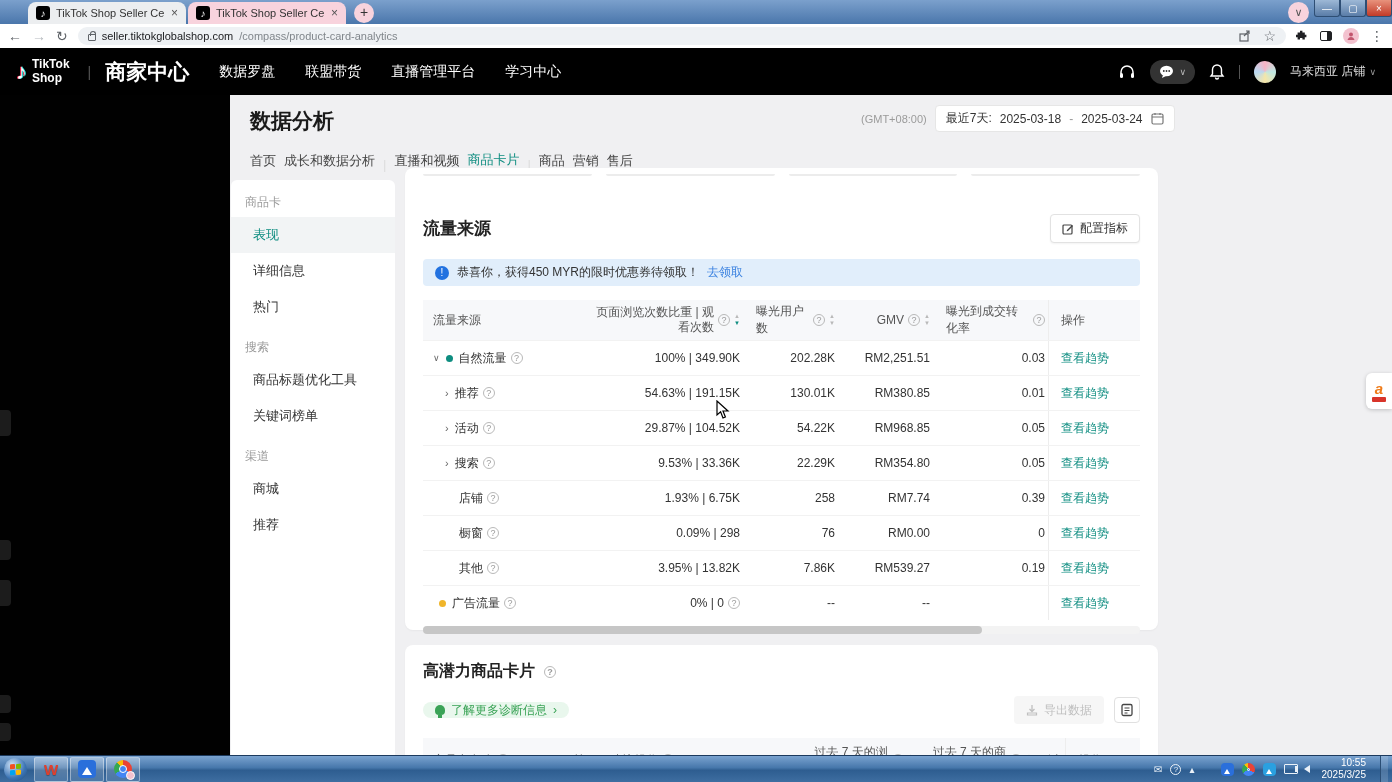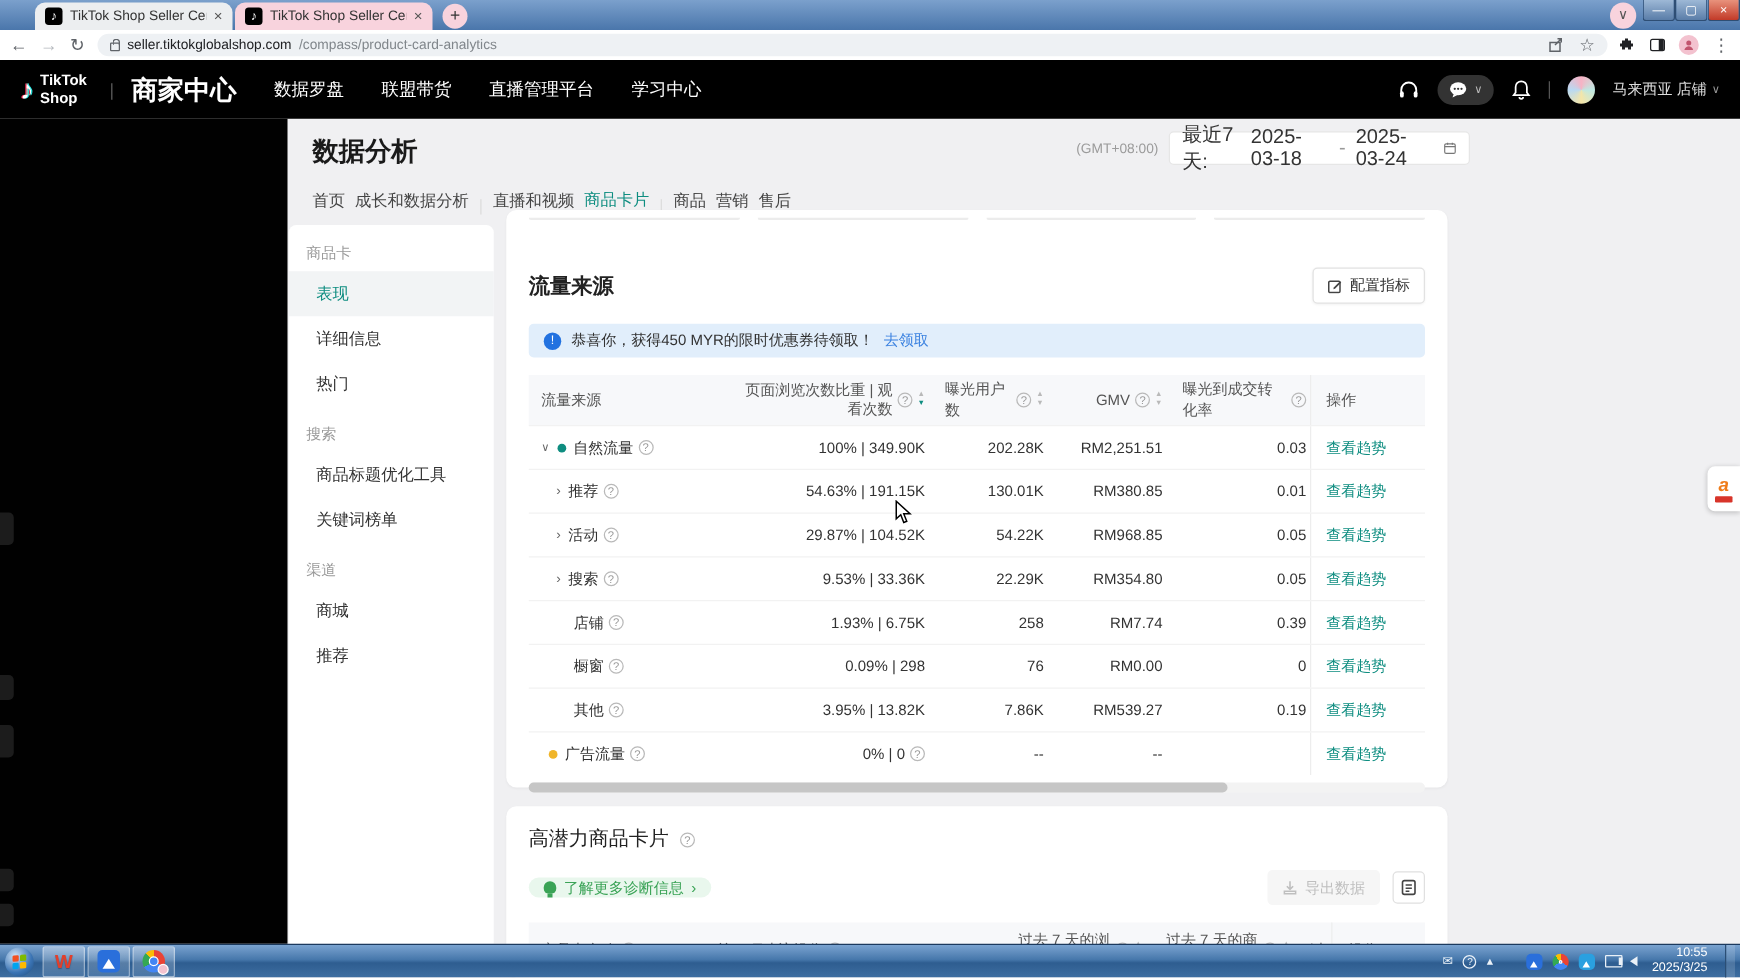--- a/index.html
+++ b/index.html
@@ -63,21 +63,21 @@
 
   
   .leftblack { position:absolute; top:95px; left:0; width:230px; height:660px; background:#010101; }
   .leftblack .stub { position:absolute; left:0; background:#1c1c1c; border-radius:0 4px 4px 0; width:11px; }
 
   .page-head { position:absolute; top:95px; left:246px; width:930px; }
   .page-title { font-size:21px; font-weight:bold; color:#1a1a1a; margin:12px 0 0 4px; }
   .date-zone { position:absolute; top:10px; left:615px; display:flex; align-items:center; gap:8px; }
   .tz-label { font-size:11px; color:#9b9b9b; }
   .date-box { background:#fff; border:1px solid #e6e6e6; border-radius:4px; height:27px;
-    display:flex; align-items:center; gap:8px; padding:0 10px; font-size:16px; color:#333; }
+    display:flex; align-items:center; gap:8px; padding:0 10px; font-size:12px; color:#333; }
   .page-tabs { display:flex; align-items:center; gap:8px; margin:16px 0 0 4px; font-size:13px; color:#444; }
   .ptab { padding-bottom:6px; }
   .ptab.active { color:#0e8d80; border-bottom:2px solid #0e8d80; }
   .ptab-div { color:#ddd; }
 
   
   .side-card { position:absolute; top:180px; left:231px; width:164px; height:575px; background:#fff;
     border-radius:6px 6px 0 0; font-size:13px; }
   .side-group { color:#9a9a9a; font-size:12px; padding:14px 14px 6px; }
   .side-item { color:#333; padding:9px 14px 9px 22px; }
@@ -123,21 +123,21 @@
   .chev { color:#666; font-size:11px; margin-right:6px; }
   .chev.down { font-size:9px; }
   .dot { width:7px; height:7px; border-radius:50%; margin-right:6px; flex:0 0 auto; }
   .dot.teal { background:#0e8d80; } .dot.yellow { background:#f0b52a; }
   .sp12 { display:inline-block; width:12px; } .sp24 { display:inline-block; width:26px; }
   .link-trend { color:#0e8d80; }
   .hscroll { margin-top:6px; height:8px; background:#f3f3f3; border-radius:4px; position:relative; }
   .hscroll .thumb { position:absolute; left:0; top:0; height:8px; width:78%; background:#c6c6c6; border-radius:4px; }
 
   
-  .pot-head { display:flex; align-items:center; gap:5px; margin-top:16px; font-size:16px; font-weight:normal; color:#222; }
+  .pot-head { display:flex; align-items:center; gap:5px; margin-top:16px; font-size:16px; font-weight:bold; color:#222; }
   .pot-row2 { display:flex; align-items:center; margin-top:14px; }
   .tip-pill { display:flex; align-items:center; gap:6px; background:#e9f7ed; border-radius:14px;
     height:16px; padding:0 12px; font-size:12px; color:#3aa356; }
   .bulb { width:10px; height:10px; border-radius:50% 50% 40% 40%; background:#3aa356; position:relative; }
   .bulb:after { content:""; position:absolute; left:3px; bottom:-3px; width:4px; height:3px; background:#3aa356; }
   .pot-actions { margin-left:auto; display:flex; align-items:center; gap:10px; }
   .btn-export { display:flex; align-items:center; gap:6px; background:#f6f6f6; border-radius:4px;
     height:28px; padding:0 12px; font-size:12px; color:#bfbfbf; }
   .btn-sq { width:26px; height:26px; border:1px solid #e0e0e0; border-radius:4px; background:#fff;
     display:flex; align-items:center; justify-content:center; }

